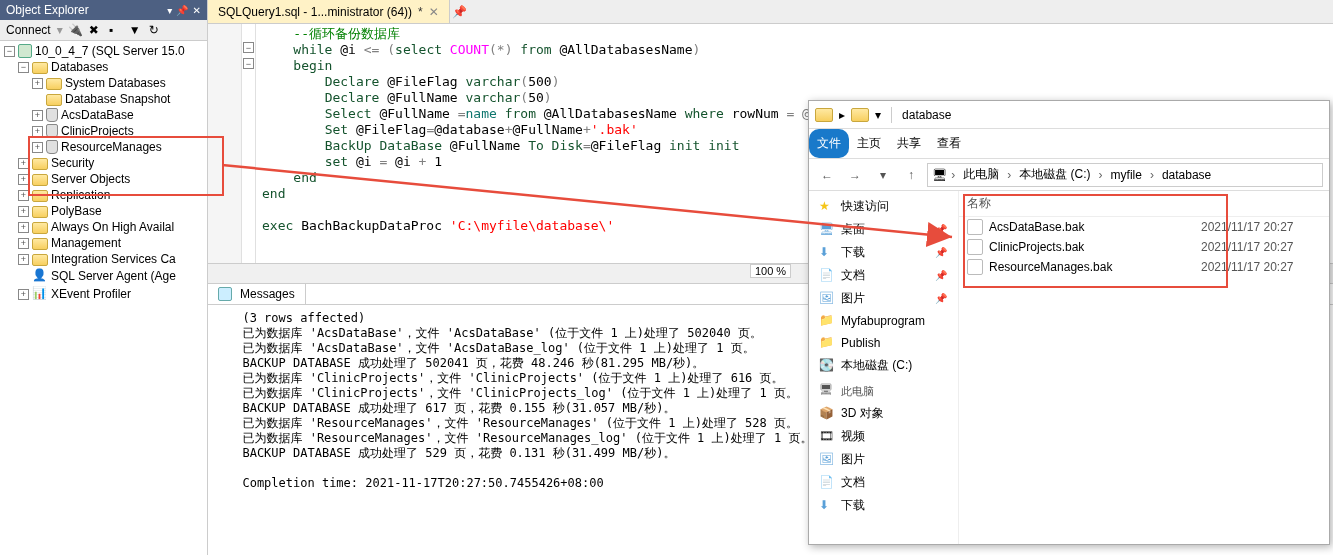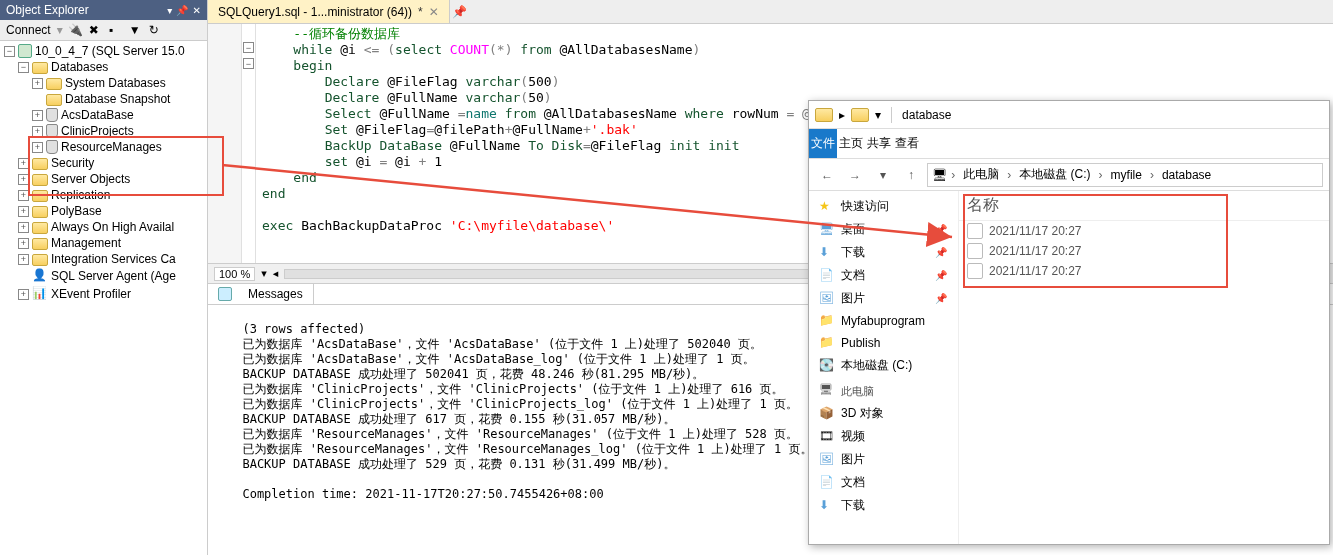--- a/index.html
+++ b/index.html
@@ -41,51 +41,51 @@
   .fold-gutter { width: 14px; background: #fff; border-right: 1px solid #e0e0e0; position: relative; }
   .fold-gutter .fm { position:absolute; left:1px; width:11px; height:11px; border:1px solid #888; font-size:9px; display:flex; align-items:center; justify-content:center; color:#555; background:#fff;}
   .code { font-family: Consolas, monospace; font-size: 13px; line-height: 16px; padding: 2px 6px; white-space: pre; flex: 1; overflow: auto; }
   .c-comment { color: #008000; }
   .c-keyword { color: #14532d; }
   .c-func { color: #ff00ff; }
   .c-gray { color: #808080; }
   .c-string { color: #ff0000; margin-top: 28px; }
   .c-teal { color: #0f766e; }
   
-  .zoom-bar { height: 20px; background: #f0f0f0; border-bottom: 1px solid #ccc; display: flex; align-items: center; padding: 0 6px; gap: 6px; font-size: 11px; }
+  .zoom-bar { height: 20px; background: #f0f0f0; border-bottom: 1px solid #ccc; display: flex; align-items: center; padding: 0 6px; gap: 6px; font-size: 11px; flex-direction: column; }
   .zoom-bar .dd { border: 1px solid #ccc; padding: 0 4px; background: #fff; }
   .zoom-bar .track { flex:1; height:10px; background: #e0e0e0; border:1px solid #ccc; }
   
   .msg-tab { background: #fff; border-bottom: 1px solid #ccc; display: flex; }
-  .msg-tab-btn { padding: 3px 10px; background: #fff; border-right: 1px solid #ccc; display: flex; align-items: center; gap: 16px; }
+  .msg-tab-btn { padding: 3px 10px; background: #fff; border-right: 1px solid #ccc; display: flex; align-items: center; gap: 8px; }
   .msg-tab-btn .mi { width:14px;height:14px;border:1px solid #6aa;background:#cef;border-radius:2px;}
   
-  .messages { flex: 1; overflow: auto; font-family: Consolas, "Microsoft YaHei", monospace; font-size: 12px; line-height: 15px; padding: 6px 20px; background: #fff; white-space: pre; margin-top: 11px; }
+  .messages { flex: 1; overflow: auto; font-family: Consolas, "Microsoft YaHei", monospace; font-size: 12px; line-height: 15px; padding: 6px 20px; background: #fff; white-space: pre; }
   
   
   .explorer { position: absolute; left: 808px; top: 100px; width: 522px; height: 445px; background: #fff; border: 1px solid #aaa; box-shadow: 2px 2px 8px rgba(0,0,0,0.3); display: flex; flex-direction: column; font-family: "Microsoft YaHei", "Segoe UI", sans-serif; font-size: 12px; }
   .exp-titlebar { height: 28px; background: #fff; display: flex; align-items: center; padding: 0 6px; gap: 6px; border-bottom: 1px solid #ddd;}
   .exp-titlebar .fld-ico { width:18px;height:14px;background:linear-gradient(#ffe9a2,#f7cf5f);border:1px solid #c9a73d;border-radius:2px;}
   .exp-menu { height: 30px; display: flex; align-items: stretch; border-bottom: 1px solid #ddd; }
-  .exp-menu-item { padding: 6px 2px; }
+  .exp-menu-item { padding: 6px 8px; border-radius: 10px; }
   .exp-menu-item.active { background: #1979ca; color: #fff; }
   .exp-nav { height: 32px; display: flex; align-items: center; gap: 4px; padding: 0 6px; border-bottom: 1px solid #ddd; }
   .exp-nav .nav-btn { width:24px;height:24px;display:flex;align-items:center;justify-content:center;color:#555;border-radius:3px;}
   .exp-nav .crumb { flex:1; border:1px solid #ccc; height:24px; display:flex; align-items:center; padding:0 4px; gap:2px; }
   .crumb-seg { padding: 0 4px; }
   .crumb-sep::after { content: "›"; color:#666; padding:0 2px;}
   .exp-body { flex:1; display:flex; overflow:hidden; }
   .exp-side { width: 150px; border-right: 1px solid #eee; overflow:auto; padding: 4px 0; }
   .side-item { display:flex; align-items:center; gap:6px; padding: 3px 10px; cursor:pointer; }
   .side-item.header { font-size: 11px; color: #555; padding-top:6px;}
   .side-item .si-icon { width:16px; height:16px; display:inline-block; }
   .pin { color: #999; margin-left:auto; font-size:10px;}
   .ico-star{ color:#f5c518;} .ico-desk{color:#5aa0d8;} .ico-dl{color:#5aa0d8;} .ico-doc{color:#5aa0d8;} .ico-pic{color:#5aa0d8;} .ico-fld{color:#f7cf5f;}
   .exp-files { flex:1; overflow:auto; }
-  .exp-cols { display:flex; border-bottom: 1px solid #eee; font-size:16px; color:#555; }
+  .exp-cols { display:flex; border-bottom: 1px solid #eee; font-size:12px; color:#555; }
   .exp-cols div { padding:4px 8px; }
   .col-name { flex:1; } .col-date { width:120px; }
   .file-row { display:flex; align-items:center; padding:2px 8px; }
   .file-row .fi { width:16px;height:16px;margin-right:6px;border:1px solid #bbb;background:#fff;border-radius:2px;}
   .file-row .fn { flex:1; } .file-row .fd { width:120px; color:#555; }
   
   
   .arrow-svg { position:absolute; z-index: 60; pointer-events:none; }
 </style>
 </head>
@@ -210,21 +210,21 @@
       <div class="fold-gutter">
         <div class="fm" style="top:18px">−</div>
         <div class="fm" style="top:34px">−</div>
       </div>
       <div class="code">    <span class="c-comment">--循环备份数据库</span>
     <span class="c-keyword">while</span><span> @i </span><span class="c-gray">&lt;=</span><span class="c-gray"> (</span><span class="c-keyword">select</span><span class="c-func"> COUNT</span><span class="c-gray">(*)</span><span class="c-keyword"> from</span><span> @AllDatabasesName</span><span class="c-gray">)</span>
     <span class="c-keyword">begin</span>
         <span class="c-keyword">Declare</span><span> @FileFlag </span><span class="c-keyword">varchar</span><span class="c-gray">(</span><span>500</span><span class="c-gray">)</span>
         <span class="c-keyword">Declare</span><span> @FullName </span><span class="c-keyword">varchar</span><span class="c-gray">(</span><span>50</span><span class="c-gray">)</span>
         <span class="c-keyword">Select</span><span> @FullName </span><span class="c-gray">=</span><span class="c-teal">name </span><span class="c-keyword">from</span><span> @AllDatabasesName </span><span class="c-keyword">where</span><span> rowNum </span><span class="c-gray">= @i</span>
-        <span class="c-keyword">Set</span><span> @FileFlag</span><span class="c-gray">=</span><span>@filePath</span><span class="c-gray">+</span><span>@FullName</span><span class="c-gray">+</span><span class="c-string">'.bak'</span>
+        <span class="c-keyword">Set</span><span> @FileFlag</span><span class="c-gray">=</span><span>@database</span><span class="c-gray">+</span><span>@FullName</span><span class="c-gray">+</span><span class="c-string">'.bak'</span>
         <span class="c-keyword">BackUp</span><span class="c-keyword"> DataBase</span><span> @FullName </span><span class="c-keyword">To</span><span class="c-keyword"> Disk</span><span class="c-gray">=</span><span>@FileFlag </span><span class="c-keyword">init</span><span class="c-keyword"> init</span>
         <span class="c-keyword">set</span><span> @i </span><span class="c-gray">=</span><span> @i </span><span class="c-gray">+</span><span> 1</span>
     <span class="c-keyword">end</span>
 <span class="c-keyword">end</span>
 
 <span class="c-keyword">exec</span><span> BachBackupDataProc </span><span class="c-string">'C:\myfile\database\'</span></div>
     </div>
 
     <div class="zoom-bar">
       <span class="dd">100 %</span>
@@ -351,28 +351,31 @@
           <span class="si-icon ico-dl">⬇</span>
           <span>下载</span>
         </div>
     </div>
     <div class="exp-files">
       <div class="exp-cols">
         <div class="col-name">名称</div>
       </div>
       <div class="file-row">
           <span class="fi"></span>
+          <span class="fn">AcsDataBase.bak</span>
           <span class="fd">2021/11/17 20:27</span>
         </div>
       <div class="file-row">
           <span class="fi"></span>
+          <span class="fn">ClinicProjects.bak</span>
           <span class="fd">2021/11/17 20:27</span>
         </div>
       <div class="file-row">
           <span class="fi"></span>
+          <span class="fn">ResourceManages.bak</span>
           <span class="fd">2021/11/17 20:27</span>
         </div>
     </div>
   </div>
 </div>
 
 <div class="red-box" style="left:963px; top:194px; width:265px; height:94px;"></div>
 
 <svg class="arrow-svg" style="left:222px; top:155px;" width="740" height="100">
   <defs>

